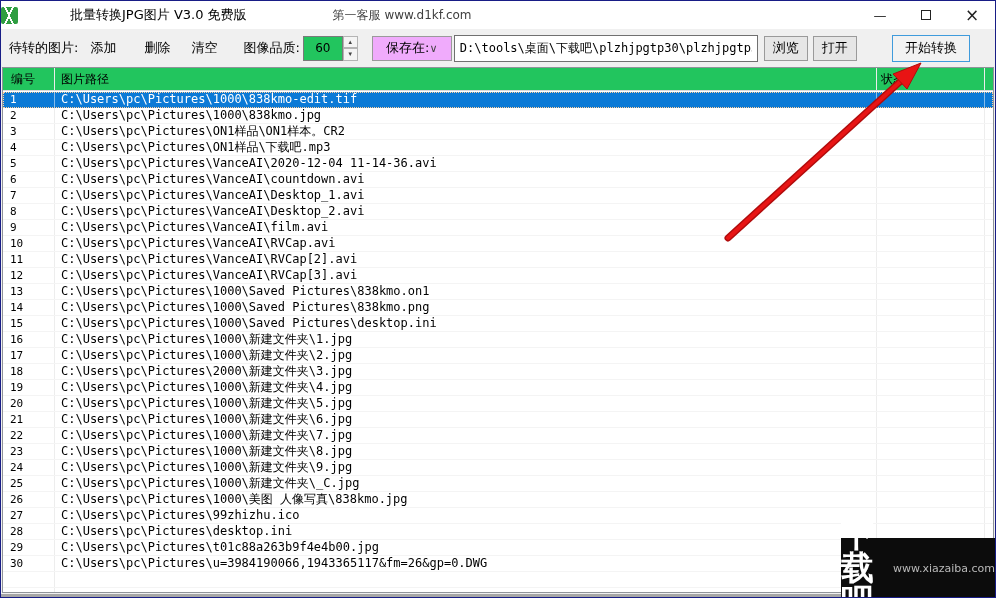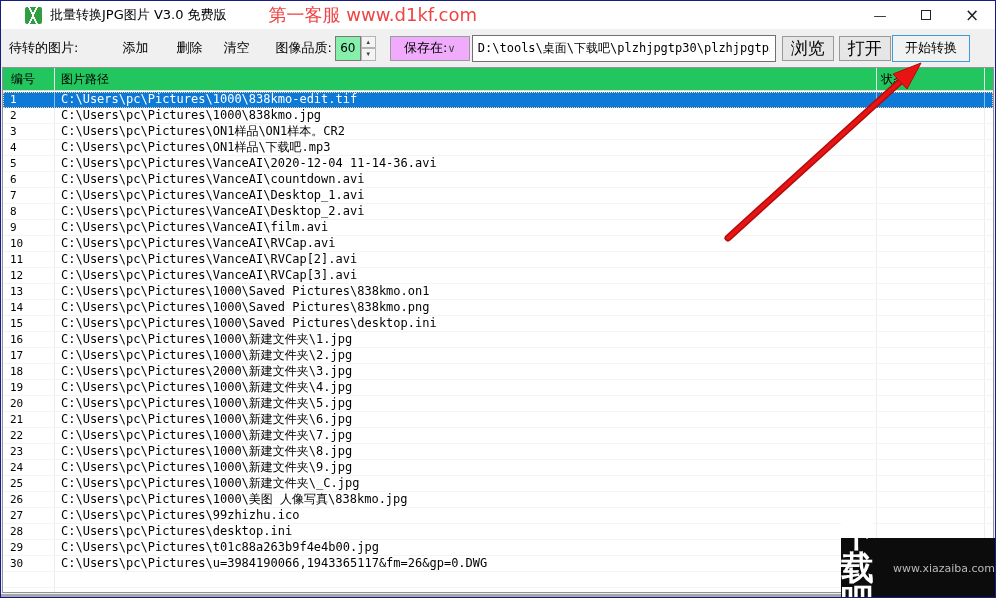--- a/index.html
+++ b/index.html
@@ -1,43 +1,43 @@
 <!DOCTYPE html>
 <html><head>
 <meta charset="utf-8">
 <style>
   * { margin:0; padding:0; box-sizing:border-box; }
   html,body { width:996px; height:598px; background:#fff; font-family:"DejaVu Sans","Liberation Sans",sans-serif; }
   .window { position:relative; width:996px; height:598px; border:1px solid #181d86; background:#f0f0f0; overflow:hidden; }
 
   
-  .titlebar { height:28px; background:#fff; display:flex; align-items:center; padding-left:24px; }
+  .titlebar { height:28px; background:#fff; display:flex; align-items:center; padding-left:0;gap:44px; }
   .app-icon { width:17px; height:17px; background:#2f9e41; border-radius:2px; margin-right:8px; position:relative; flex:0 0 auto;
               background-image:linear-gradient(115deg, transparent 44%, #fff 44%, #fff 52%, transparent 52%),
                                linear-gradient(65deg, transparent 44%, #fff 44%, #fff 52%, transparent 52%); }
   .title-text { font-size:13px; color:#000; }
-  .support-text { font-size:18px; color:#ef4444; margin-left:42px; }
+  .support-text { font-size:12px; color:#404040; margin-left:42px; }
   .win-controls { margin-left:auto; display:flex; height:28px; }
   .win-btn { width:46px; height:28px; display:flex; align-items:center; justify-content:center; font-size:13px; color:#222; }
   .win-btn.max span { display:block; width:10px; height:10px; border:1px solid #222; }
 
   
   .toolbar { height:38px; background:#f0f0f0; display:flex; align-items:center; padding:0 5px 0 8px; font-size:13px; color:#000; }
   .flat-btn { background:none; border:none; font-size:13px; color:#000; font-family:inherit; cursor:pointer; }
   .lbl { white-space:nowrap; }
-  .quality-input { width:26px; height:25px; border:1px solid #7a7a7a; background:#86efac; text-align:center; font-size:12px; font-family:inherit; }
+  .quality-input { width:40px; height:25px; border:1px solid #7a7a7a; background:#22c55e; text-align:center; font-size:12px; font-family:inherit; }
   .spinner { width:15px; height:25px; display:flex; flex-direction:column; }
   .spin-btn { flex:1; border:1px solid #b4b4b4; background:#f4f4f4; font-size:6px; line-height:1; color:#444;
               display:flex; align-items:center; justify-content:center; padding:0; }
   .combo { width:80px; height:25px; border:1px solid #9a9a9a; background:#f0abfc; display:flex; align-items:center;
            justify-content:center; padding:0 6px; font-size:13px; }
   .combo .chev { font-size:11px; color:#444; }
   .path-input { width:304px; height:27px; border:1px solid #707070; background:#fff; font-size:12px;
                 font-family:"DejaVu Sans Mono","Liberation Mono",monospace; padding:0 5px; }
-  .std-btn { height:25px; border:1px solid #9a9a9a; background:#e6e6e6; font-size:17px; font-family:inherit; padding:0 8px; cursor:pointer; }
+  .std-btn { height:25px; border:1px solid #9a9a9a; background:#e6e6e6; font-size:13px; font-family:inherit; padding:0 8px; cursor:pointer; }
   .start-btn { height:27px; width:78px; margin-left:auto; margin-right:20px; border:1px solid #3f9bdc; background:#f2f2f2;
                font-size:13px; font-family:inherit; cursor:pointer; }
 
   
   .table { position:absolute; left:1px; right:1px; top:66px; bottom:4px; background:#fff; border:1px solid #8f9399; overflow:hidden; }
   .thead { display:flex; height:23px; border-bottom:1px solid #dadada; font-size:12px; align-items:center; background:#22c55e; }
   .th { height:100%; display:flex; align-items:center; border-right:1px solid #ececec; }
   .th-id { width:52px; padding-left:8px; }
   .th-path { width:822px; padding-left:6px; }
   .th-status { width:108px; padding-left:4px; }
@@ -78,21 +78,21 @@
           <span></span>
         </div>
       <div class="win-btn" style="font-size:17px;">
           <span>×</span>
         </div>
     </div>
   </div>
 
   <div class="toolbar">
     <span class="lbl">待转的图片:</span>
-    <button class="flat-btn" style="margin-left:44px;">添加</button>
+    <button class="flat-btn" style="margin-left:12px;">添加</button>
     <button class="flat-btn" style="margin-left:28px;">删除</button>
     <button class="flat-btn" style="margin-left:21px;">清空</button>
     <span class="lbl" style="margin-left:26px;">图像品质:</span>
     <input class="quality-input" style="margin-left: 3px;" value="60">
     <div class="spinner">
       <button class="spin-btn">▲</button>
       <button class="spin-btn">▼</button>
     </div>
     <div class="combo" style="margin-left:14px;">
       <span>保存在:</span>

